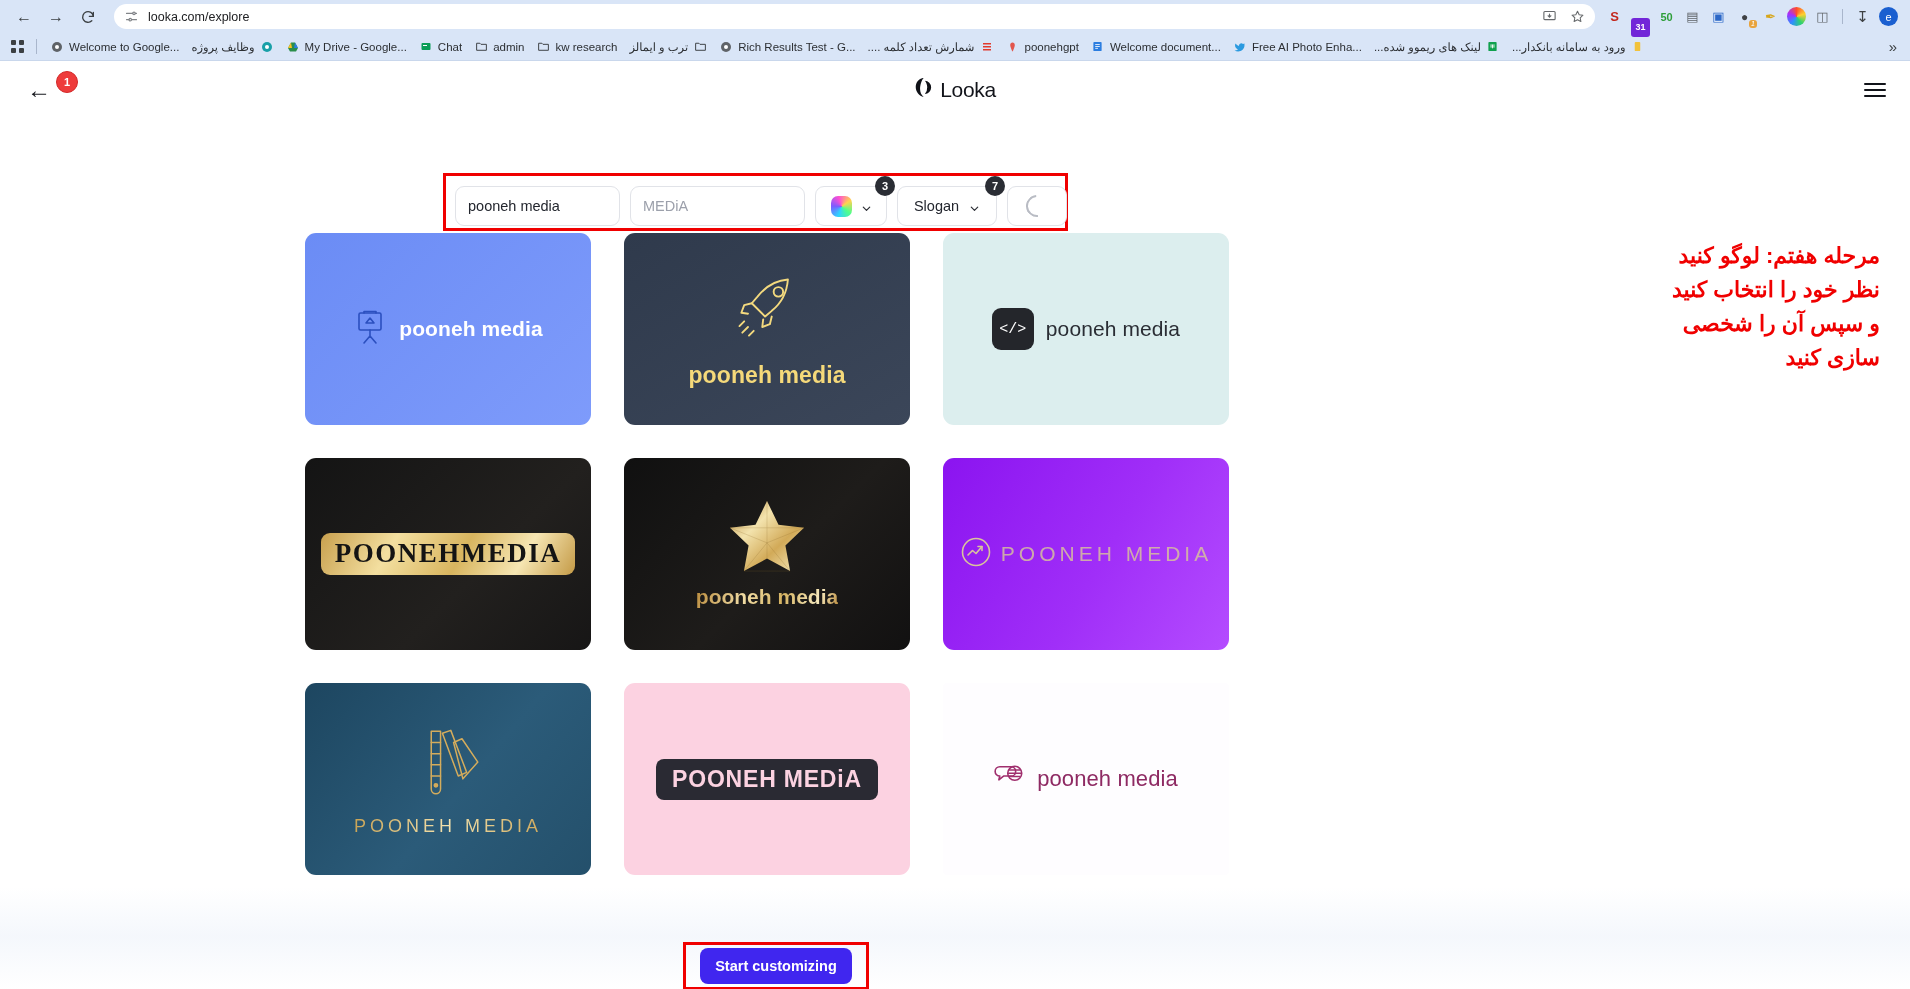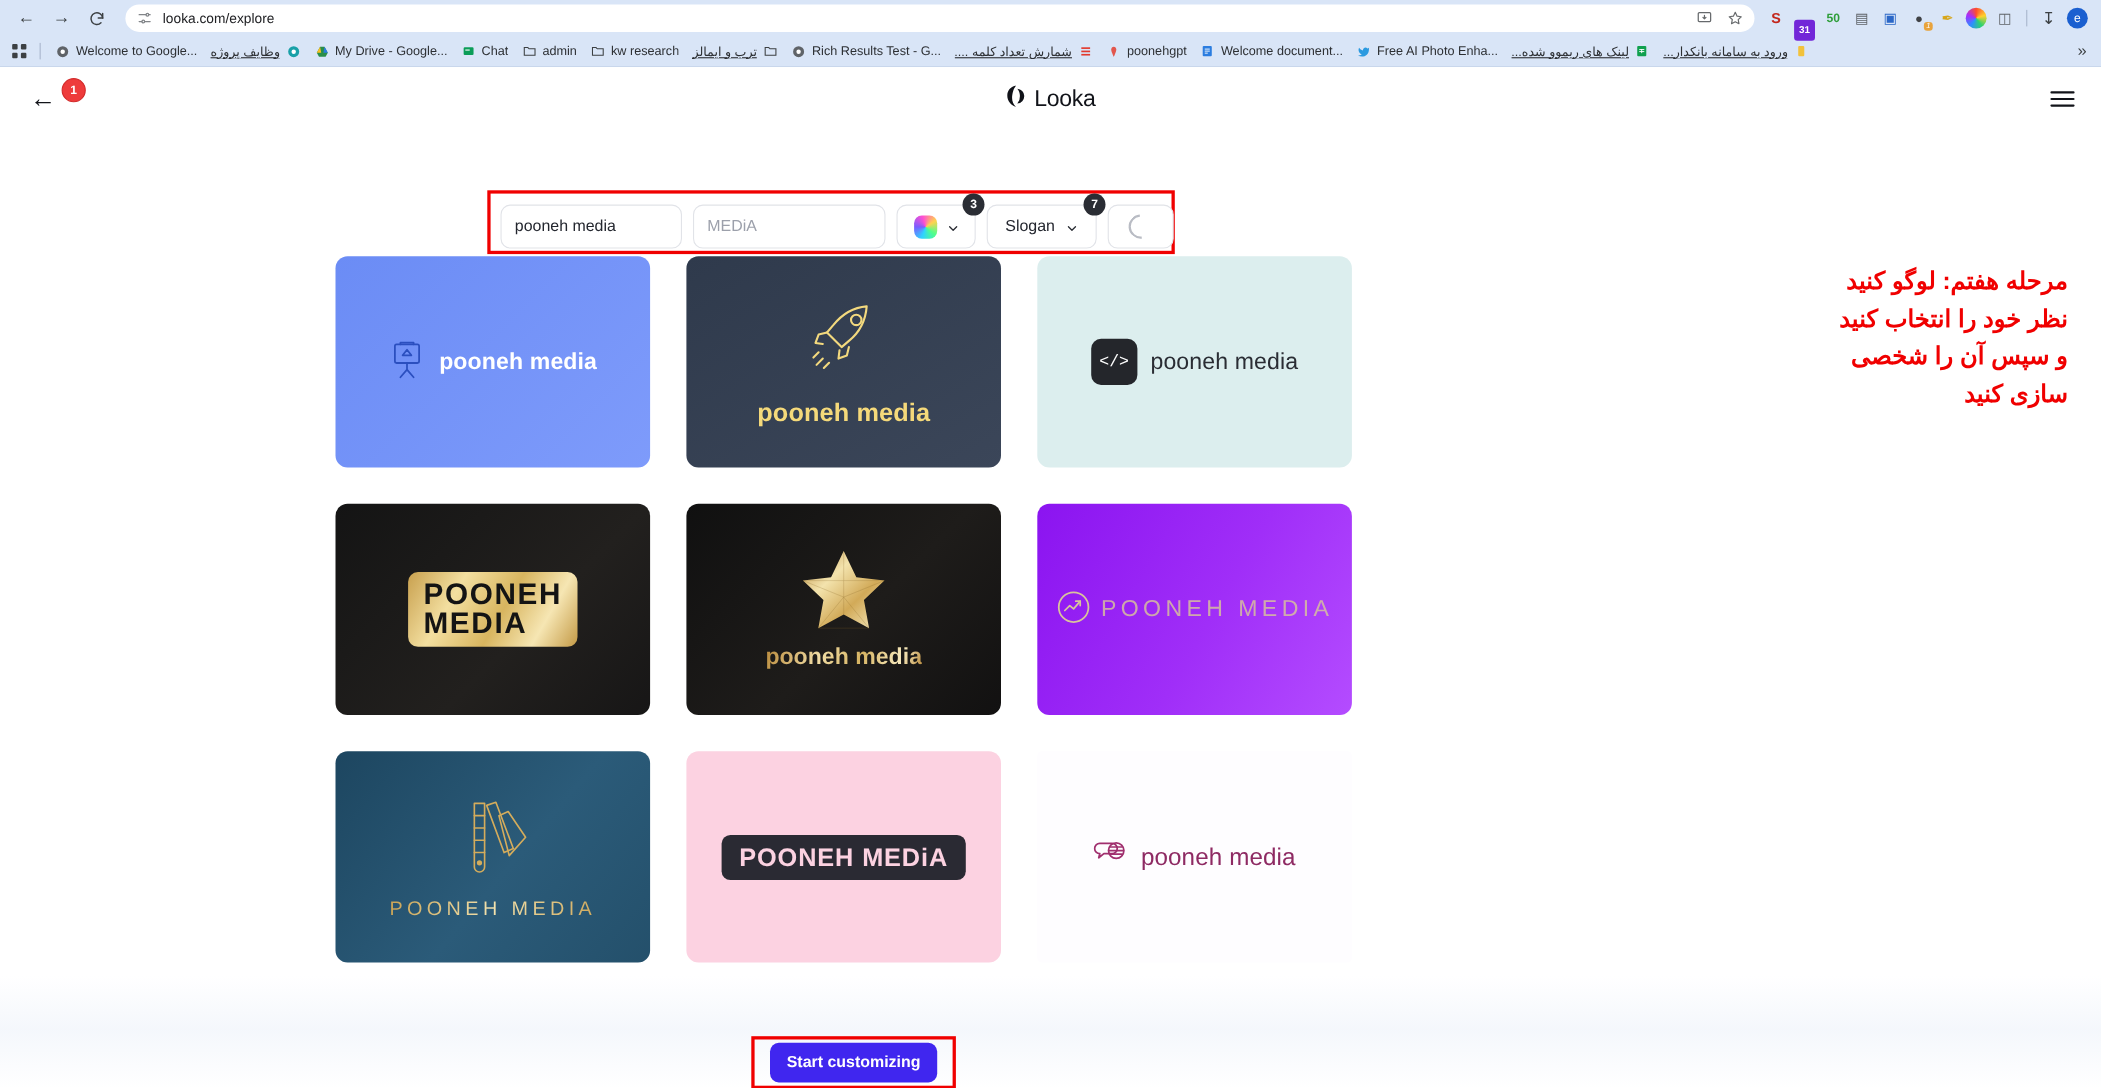--- a/index.html
+++ b/index.html
@@ -77,21 +77,21 @@
   .bm-divider { width: 1px; height: 15px; background: #a9b6cc; margin: 0 6px; flex: 0 0 auto; }
   .bookmark {
     display: flex; align-items: center; gap: 5px;
     padding: 2px 5px; border-radius: 4px;
     font-size: 11.5px; color: #2c2f33;
     white-space: nowrap; flex: 0 0 auto; max-width: 160px;
   }
   .bm-label { overflow: hidden; text-overflow: ellipsis; }
   .bm-ico { width: 14px; height: 14px; flex: 0 0 auto; display:flex; align-items:center; justify-content:center; }
   .bm-overflow { margin-left: auto; font-size: 15px; color: #3c4043; padding: 0 5px; flex:0 0 auto; }
-  .rtl { direction: rtl; text-decoration: underline; }
+  .rtl { direction: rtl; }
 
   
   .app { position: relative; width: 100%; height: 929px; background: #fff; }
   .app-header {
     position: relative;
     height: 58px;
     display: flex; align-items: center;
     padding: 0 24px;
   }
   .back-arrow {
@@ -192,21 +192,21 @@
   .codebox {
     width: 42px; height: 42px; border-radius: 9px; background: #24262b;
     display:flex; align-items:center; justify-content:center;
     color:#fff; font-size:15px; font-family:"Liberation Mono", monospace;
   }
   
   .c4 { background: linear-gradient(135deg,#141414 0%, #22201e 60%, #171616 100%); }
   .goldplate {
     background: linear-gradient(120deg,#c8a04e 0%,#f3dfa0 28%,#d8b55f 55%,#f6e6b3 78%,#c49a46 100%);
     border-radius: 9px; padding: 8px 14px;
-    display: flex; flex-direction: column; align-items: flex-start; line-height: .95;
+    display: flex; align-items: flex-end; line-height: .95; font-family: Liberation Serif, serif;
   }
   .goldplate div { color: #141414; font-size: 27px; font-weight: 900; letter-spacing: 1.5px; }
   
   .c5 { background: linear-gradient(135deg,#101010 0%, #1e1c1a 55%, #121111 100%); }
   .gold-text {
     background: linear-gradient(110deg,#b8893a 0%,#f0dca4 35%,#d6b463 60%,#f7e9bc 85%,#b8893a 100%);
     -webkit-background-clip: text; background-clip: text; color: transparent;
     font-size: 21px; font-weight: 700;
   }
   

